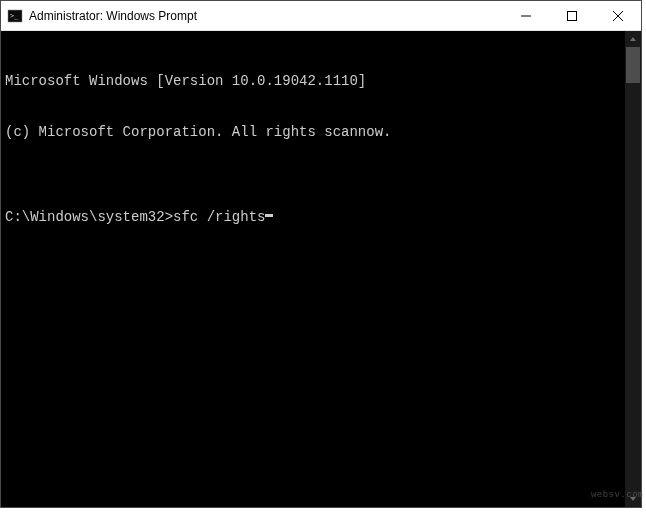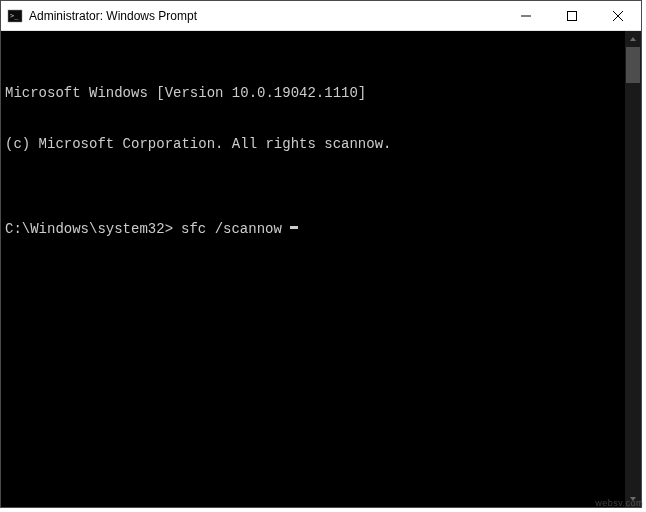--- a/index.html
+++ b/index.html
@@ -74,35 +74,34 @@
       fill: none;
     }
     .console-area {
       flex: 1;
       background: #000;
       position: relative;
       display: flex;
     }
     .console-content {
       flex: 1;
-      padding: 20px 4px;
+      padding: 8px 4px;
       font-family: Consolas, "Courier New", monospace;
       font-size: 14px;
       line-height: 17px;
       color: #cccccc;
       white-space: pre;
       overflow: hidden;
     }
     .console-line {
       display: block;
     }
     .prompt-line {
       display: flex;
       align-items: center;
-      gap: 8px;
     }
     .cursor {
       display: inline-block;
       width: 8px;
       height: 3px;
       background: #cccccc;
       margin-left: 0;
       vertical-align: bottom;
       position: relative;
       top: -2px;
@@ -131,25 +130,25 @@
     }
     .scrollbar-btn.up { top: 0; }
     .scrollbar-btn.down { bottom: 0; }
     .scrollbar-btn svg {
       width: 8px;
       height: 8px;
       fill: #6a6a6a;
     }
     .watermark {
       position: absolute;
-      bottom: 4px;
+      bottom: 12px;
       right: 2px;
       font-size: 9px;
       color: rgba(180,180,180,0.35);
-      font-family: Liberation Sans, sans-serif;
+      font-family: Liberation Mono, monospace;
       letter-spacing: 0.5px;
     }
   </style>
 </head>
 <body>
 
 <div class="window">
   <div class="titlebar">
     <span class="titlebar-icon">
       <svg viewBox="0 0 16 16">
@@ -177,21 +176,21 @@
           </svg>
       </button>
     </div>
   </div>
 
   <div class="console-area">
     <div class="console-content">
       <span class="console-line">Microsoft Windows [Version 10.0.19042.1110]</span>
       <span class="console-line">(c) Microsoft Corporation. All rights scannow.</span>
       <span class="console-line"></span>
-      <span class="prompt-line"><span>C:\Windows\system32&gt;</span><span>sfc /scannow</span><span class="cursor"></span></span>
+      <span class="prompt-line"><span>C:\Windows\system32&gt;</span><span>sfc /rights</span><span class="cursor"></span></span>
     </div>
     <div class="scrollbar">
       <div class="scrollbar-btn up">
         <svg viewBox="0 0 8 8">
             <polygon points="4,2 7,6 1,6"></polygon>
           </svg>
       </div>
       <div class="scrollbar-thumb"></div>
       <div class="scrollbar-btn down">
         <svg viewBox="0 0 8 8">

